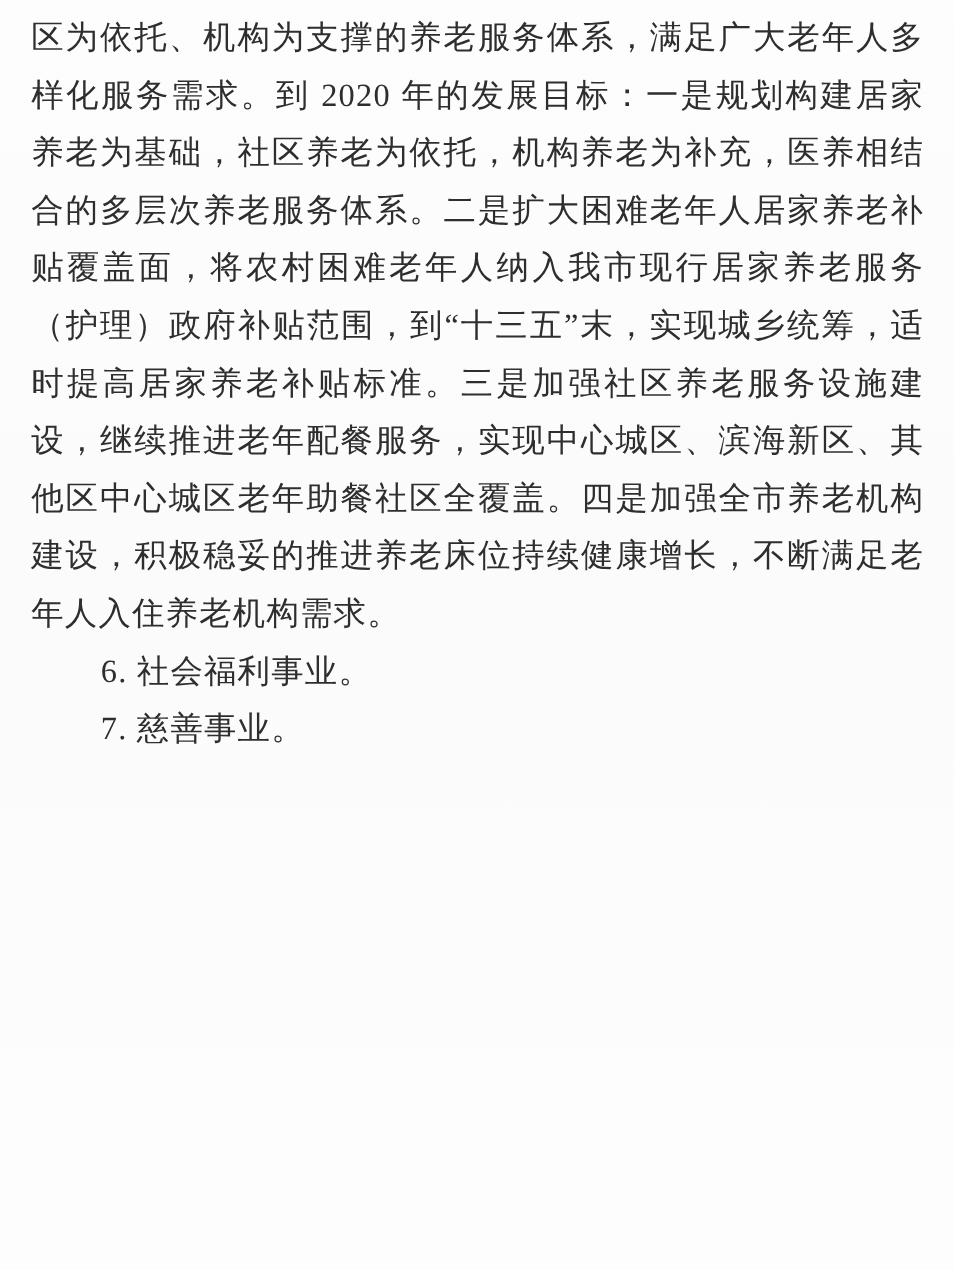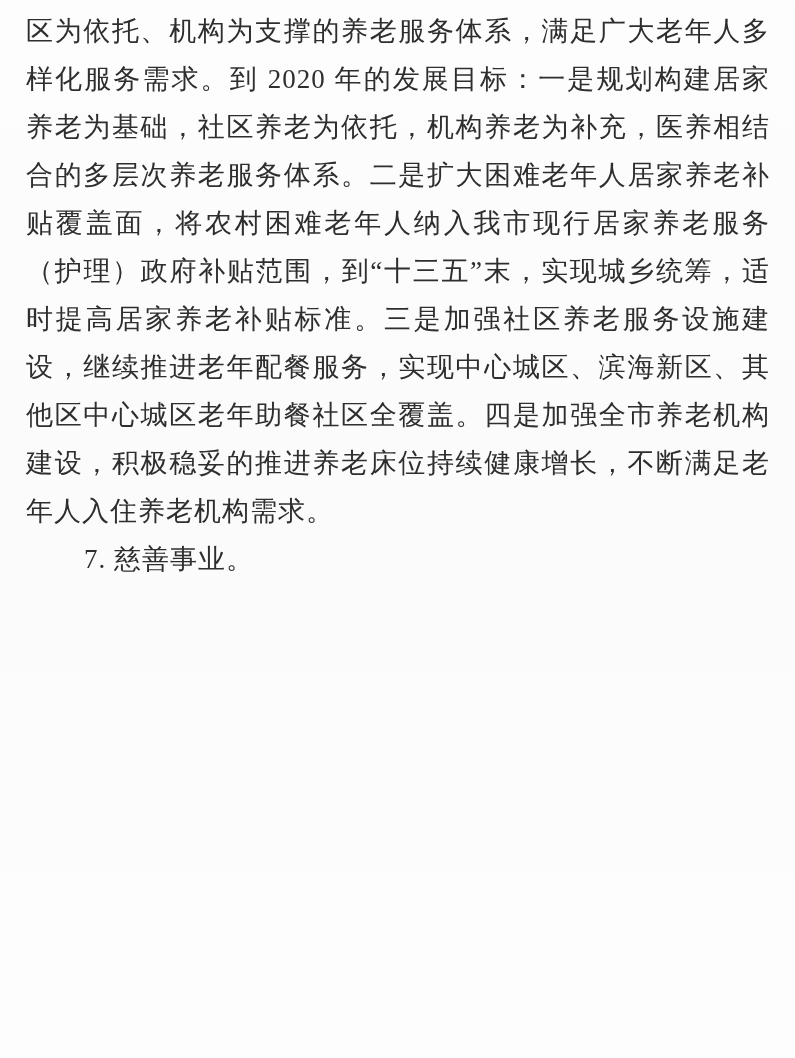--- a/index.html
+++ b/index.html
@@ -34,15 +34,16 @@
   }
   .para-indent {
     text-indent: 58px;
   }
 </style>
 </head>
 <body>
 
 <div class="page">
   <p class="para">区为依托、机构为支撑的养老服务体系，满足广大老年人多样化服务需求。到 2020 年的发展目标：一是规划构建居家养老为基础，社区养老为依托，机构养老为补充，医养相结合的多层次养老服务体系。二是扩大困难老年人居家养老补贴覆盖面，将农村困难老年人纳入我市现行居家养老服务（护理）政府补贴范围，到“十三五”末，实现城乡统筹，适时提高居家养老补贴标准。三是加强社区养老服务设施建设，继续推进老年配餐服务，实现中心城区、滨海新区、其他区中心城区老年助餐社区全覆盖。四是加强全市养老机构建设，积极稳妥的推进养老床位持续健康增长，不断满足老年人入住养老机构需求。</p>
+  <p class="para para-indent">6. 社会福利事业。</p>
   <p class="para para-indent">7. 慈善事业。</p>
 
 </div>
 
 </body></html>

